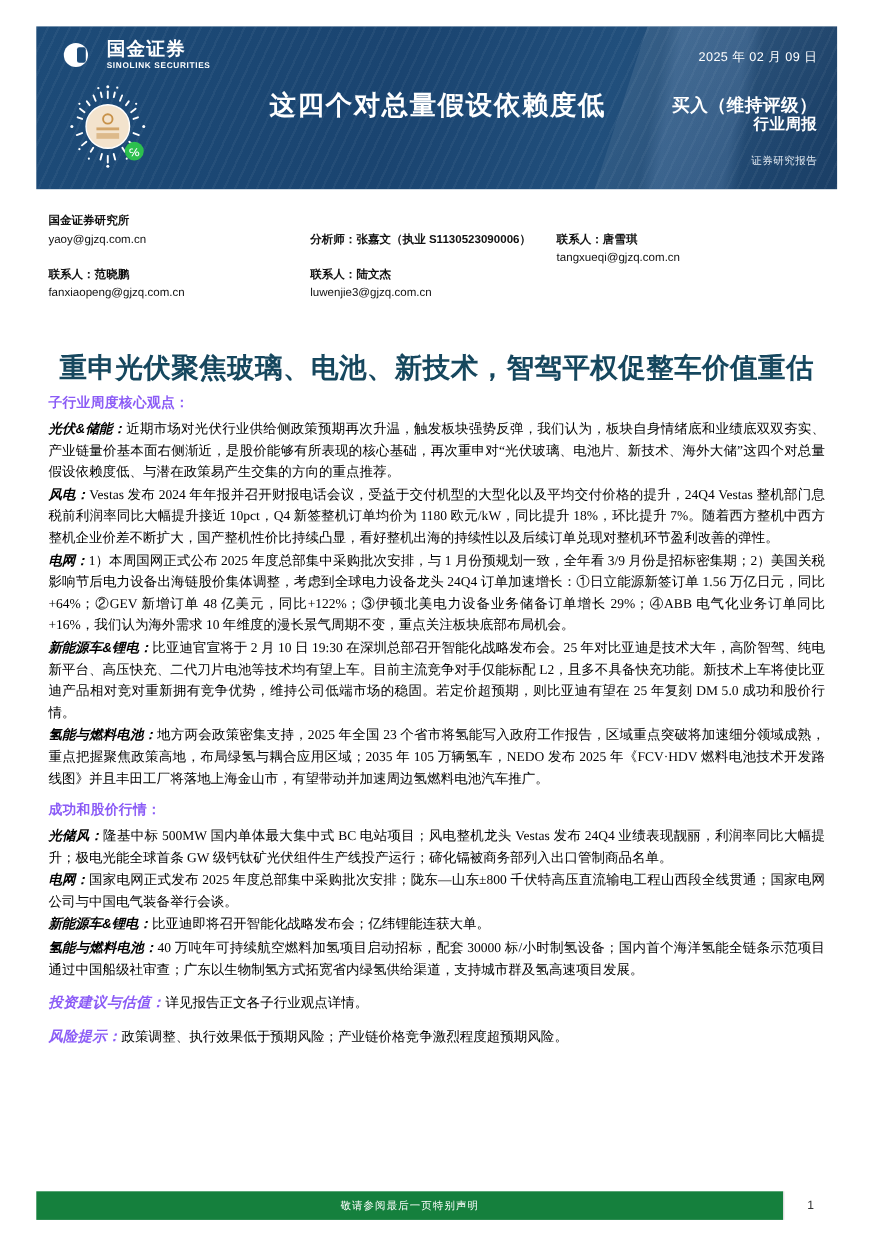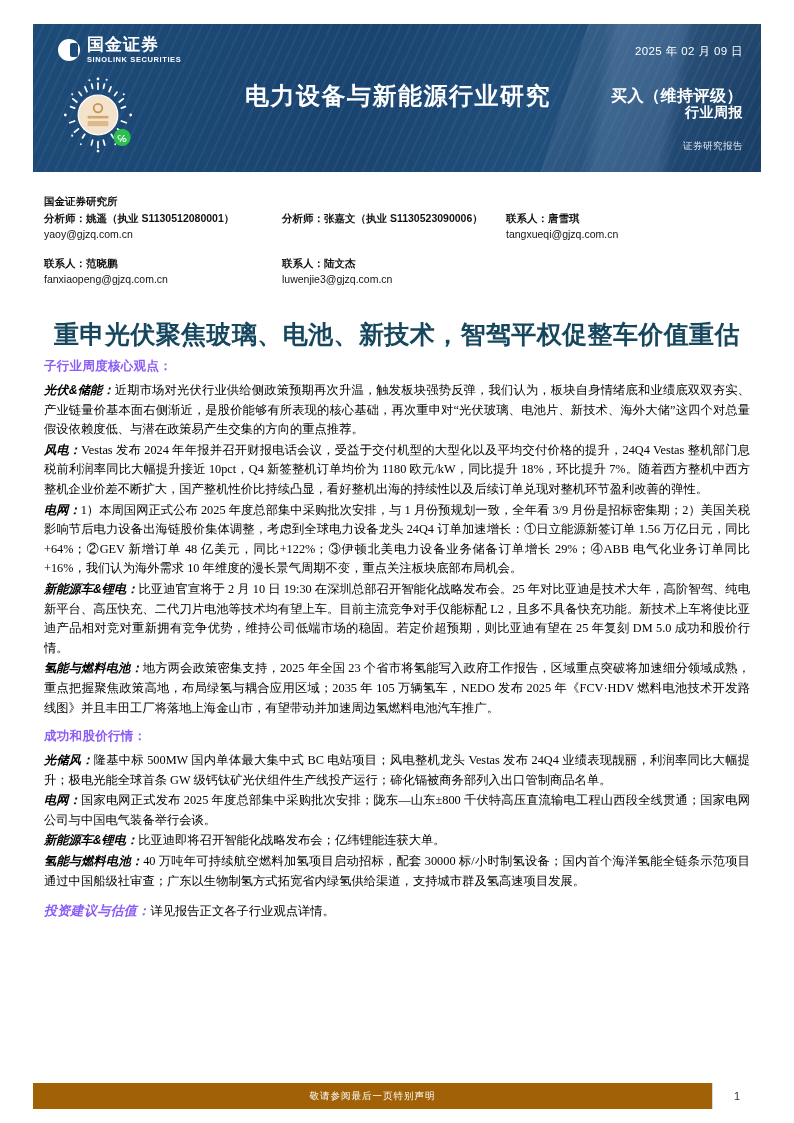--- a/index.html
+++ b/index.html
@@ -49,21 +49,21 @@
     pointer-events: none;
   }
 
   
   .logo-wrap {
     position: absolute;
     left: 25px;
     top: 12px;
     display: flex;
     align-items: center;
-    gap: 7px;
+    gap: 17px;
   }
   .logo-mark {
     width: 22px;
     height: 22px;
     border-radius: 50%;
     background: #ffffff;
     position: relative;
     flex: none;
   }
   .logo-mark::after {
@@ -165,21 +165,21 @@
     font-size: 10.5px;
     line-height: 16px;
     color: #111;
   }
   .analysts .inst { font-weight: bold; margin-bottom: 1px; }
   .arow { display: flex; }
   .acol { width: 238px; }
   .acol.wide { width: 224px; }
   .acol .nm { font-weight: bold; white-space: nowrap; }
   .acol .em { white-space: nowrap; }
-  .arow2 { margin-top: 13px; }
+  .arow2 { }
 
   
   .doc-title {
     position: absolute;
     left: 33px;
     top: 318px;
     width: 728px;
     text-align: center;
     font-family: "Liberation Sans", sans-serif;
     font-weight: bold;
@@ -223,21 +223,21 @@
     position: absolute;
     left: 33px;
     bottom: 14px;
     width: 728px;
     height: 26px;
     display: flex;
     align-items: stretch;
   }
   .footer-bar {
     flex: 1;
-    background: #a16207;
+    background: #15803d;
     color: #ffffff;
     font-family: "Liberation Serif", serif;
     font-size: 9.5px;
     display: flex;
     align-items: center;
     justify-content: center;
     letter-spacing: 1px;
   }
   .footer-page {
     width: 48px;
@@ -302,31 +302,30 @@
     </g>
     <circle cx="50" cy="50" r="23" fill="#f3e3cd" stroke="#ffffff" stroke-width="1.5"></circle>
     <circle cx="50" cy="42" r="5" fill="none" stroke="#c8924a" stroke-width="2"></circle>
     <rect x="38" y="51" width="24" height="3" fill="#c8924a" opacity="0.75"></rect>
     <rect x="38" y="57" width="24" height="6" fill="#c8924a" opacity="0.5"></rect>
     <circle cx="78" cy="76" r="10" fill="#2cbf4e"></circle>
     <text x="78" y="81" font-size="11" fill="#ffffff" text-anchor="middle" font-family="DejaVu Sans, sans-serif">℅</text>
   </svg>
 
   <div class="report-date">2025 年 02 月 09 日</div>
-  <div class="main-title">电力设备与新能源行业研究</div>
+  <div class="main-title">这四个对总量假设依赖度低</div>
   <div class="rating">买入（维持评级）</div>
   <div class="report-type">行业周报</div>
   <div class="report-kind">证券研究报告</div>
 </div>
 
 <div class="analysts">
   <div class="inst">国金证券研究所</div>
   <div class="arow">
     <div class="acol">
-      <div class="nm">分析师：姚遥（执业 S1130512080001）</div>
       <div class="em">yaoy@gjzq.com.cn</div>
     </div>
     <div class="acol wide">
       <div class="nm">分析师：张嘉文（执业 S1130523090006）</div>
     </div>
     <div class="acol">
       <div class="nm">联系人：唐雪琪</div>
       <div class="em">tangxueqi@gjzq.com.cn</div>
     </div>
   </div>
@@ -382,18 +381,21 @@
   </p>
 
   <div class="gap"></div>
 
   <p class="para">
     <b class="sec-head" style="display:inline; font-size:13px;">投资建议与估值：</b><span>详见报告正文各子行业观点详情。</span>
   </p>
 
   <div class="gap"></div>
 
+  <p class="para">
+    <b class="sec-head" style="display:inline; font-size:13px;">风险提示：</b><span>政策调整、执行效果低于预期风险；产业链价格竞争激烈程度超预期风险。</span>
+  </p>
 </div>
 
 <div class="footer">
   <div class="footer-bar">敬请参阅最后一页特别声明</div>
   <div class="footer-page">1</div>
 </div>
 
 </body></html>

